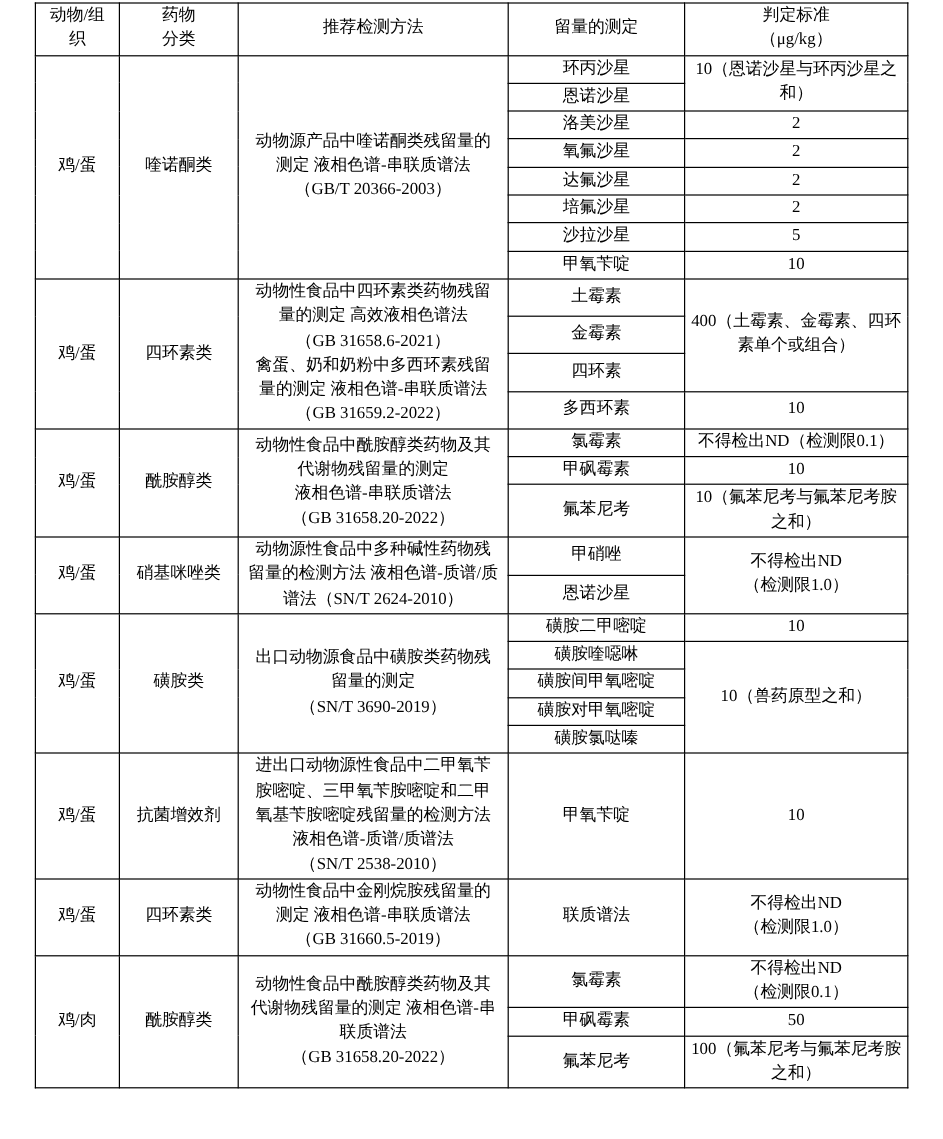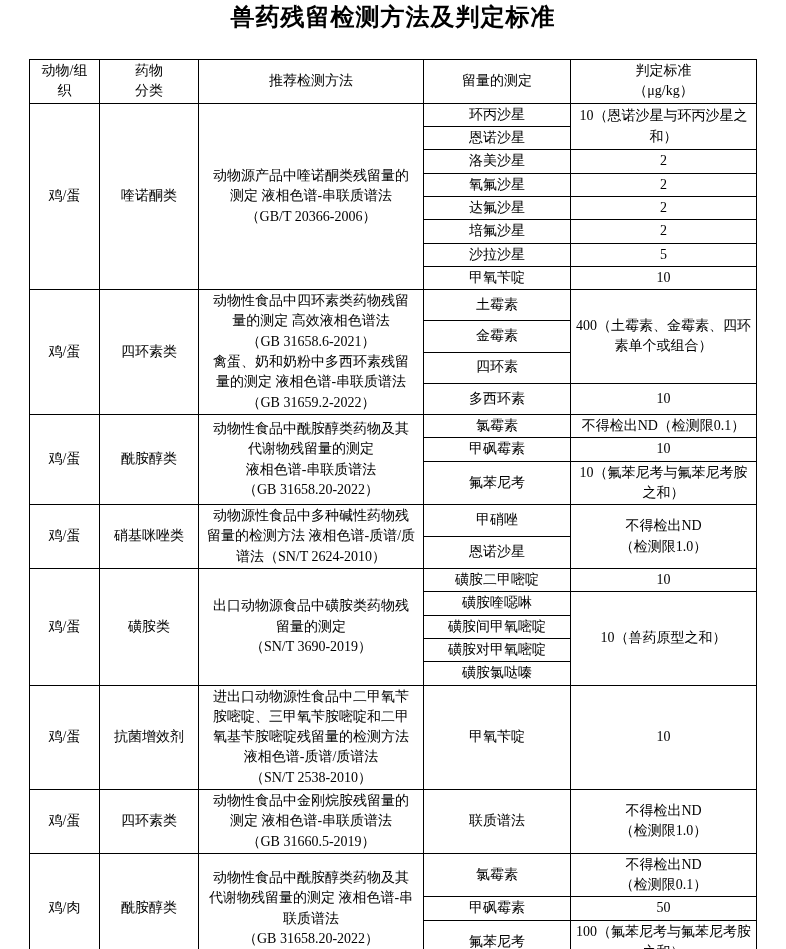--- a/index.html
+++ b/index.html
@@ -50,21 +50,20 @@
   col.c-category { width: 99px; }
   col.c-method   { width: 225px; }
   col.c-drug     { width: 147px; }
   col.c-standard { width: 186px; }
 </style>
 </head>
 <body>
 
 <div class="page">
 
-  <h1 class="page-title">兽药残留检测方法及判定标准</h1>
 
   <table class="residue-table">
     <colgroup>
       <col class="c-animal">
       <col class="c-category">
       <col class="c-method">
       <col class="c-drug">
       <col class="c-standard">
     </colgroup>
     <thead>
@@ -79,21 +78,21 @@
 （μg/kg）</th>
       </tr>
     </thead>
     <tbody id="table-body">
 
     <tr>
           <td rowspan="8">鸡/蛋</td>
           <td rowspan="8">喹诺酮类</td>
           <td rowspan="8">动物源产品中喹诺酮类残留量的
 测定 液相色谱-串联质谱法
-（GB/T 20366-2006）</td>
+（GB/T 20366-2003）</td>
           <td>环丙沙星</td>
           <td rowspan="2">10（恩诺沙星与环丙沙星之和）</td>
         </tr>
         <tr>
           <td>恩诺沙星</td>
         </tr>
         <tr>
           <td>洛美沙星</td>
           <td>2</td>
         </tr>

